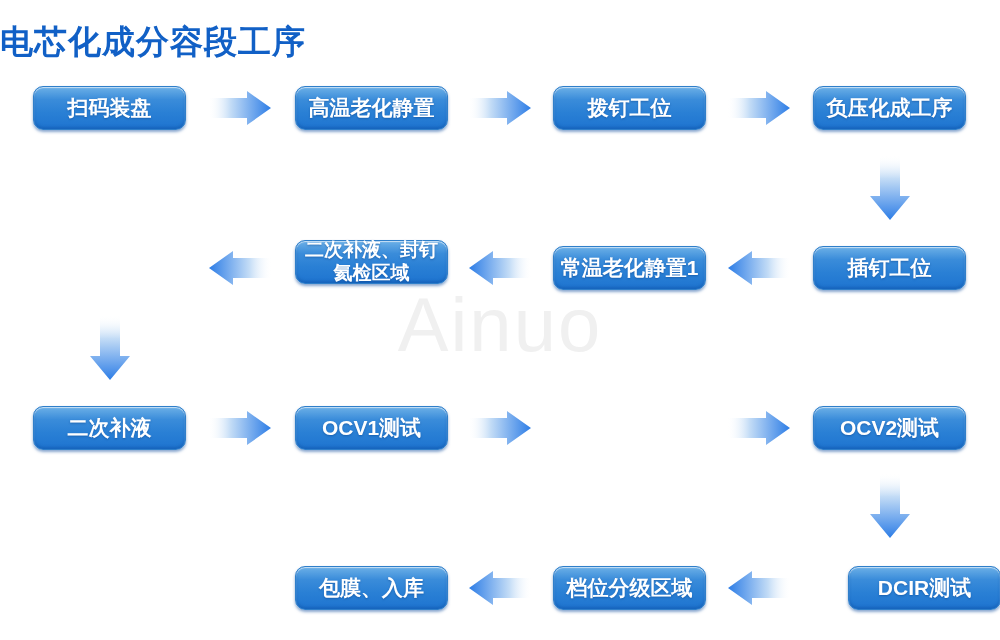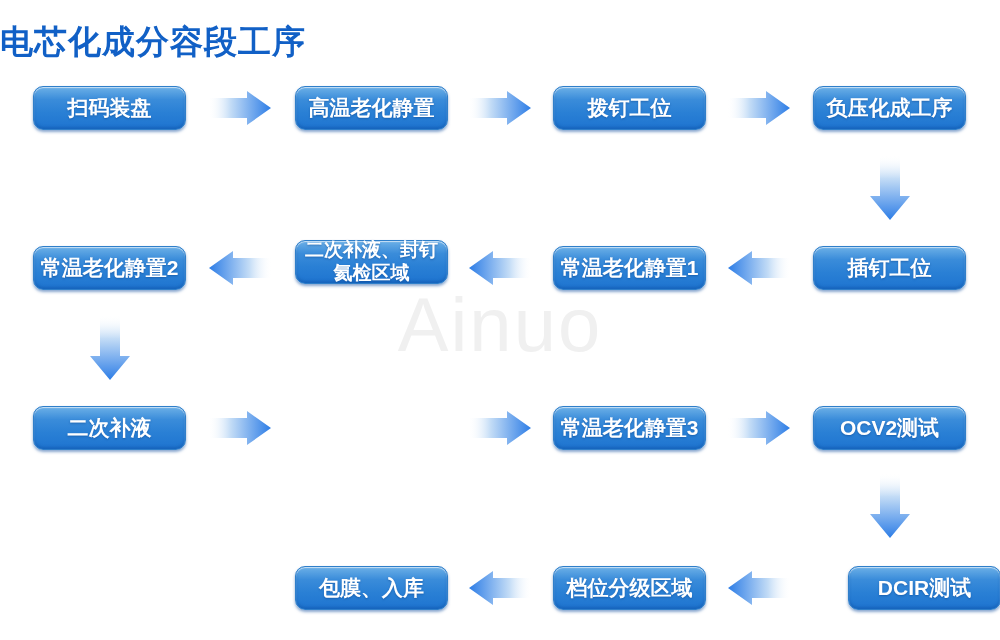--- a/index.html
+++ b/index.html
@@ -59,24 +59,23 @@
 
   <div class="node" style="left:33px;top:86px">扫码装盘</div>
   <div class="node" style="left:295px;top:86px">高温老化静置</div>
   <div class="node" style="left:553px;top:86px">拨钉工位</div>
   <div class="node" style="left:813px;top:86px">负压化成工序</div>
 
   <div class="node" style="left:813px;top:246px">插钉工位</div>
   <div class="node" style="left:553px;top:246px">常温老化静置1</div>
   <div class="node node--tall" style="left:295px;top:240px">二次补液、封钉
 氦检区域</div>
-  <div class="node" style="left:33px;top:246px">常温老化静置2</div>
 
   <div class="node" style="left:33px;top:406px">二次补液</div>
-  <div class="node" style="left:553px;top:406px">常温老化静置3</div>
+  <div class="node" style="left:295px;top:406px">OCV1测试</div>
   <div class="node" style="left:813px;top:406px">OCV2测试</div>
 
   <div class="node" style="left:848px;top:566px">DCIR测试</div>
   <div class="node" style="left:553px;top:566px">档位分级区域</div>
   <div class="node" style="left:295px;top:566px">包膜、入库</div>
 
   <svg class="arrow" style="left:209px;top:90px" width="62" height="36" viewBox="0 0 62 36">
       <polygon points="0,8 38,8 38,1 62,18 38,35 38,28 0,28" fill="url(#gr)"></polygon>
     </svg>
   <svg class="arrow" style="left:469px;top:90px" width="62" height="36" viewBox="0 0 62 36">

